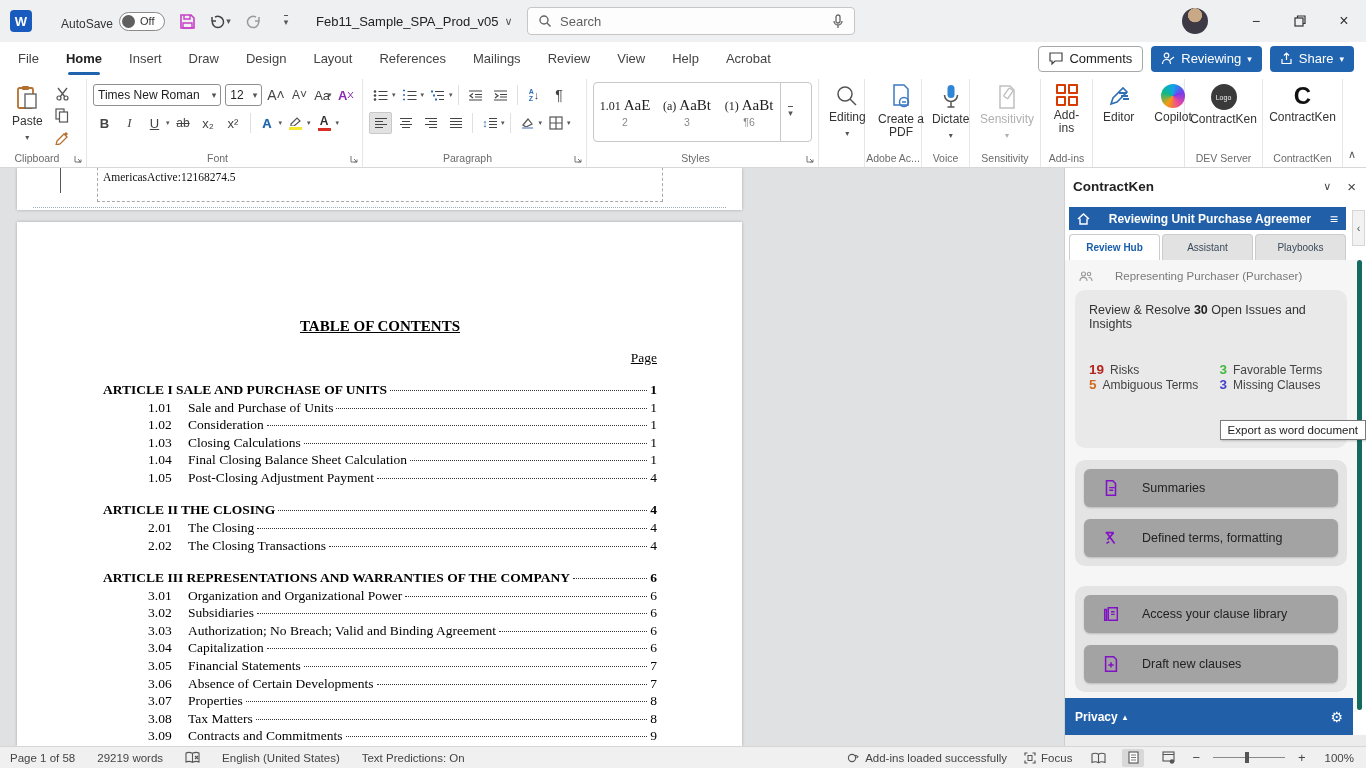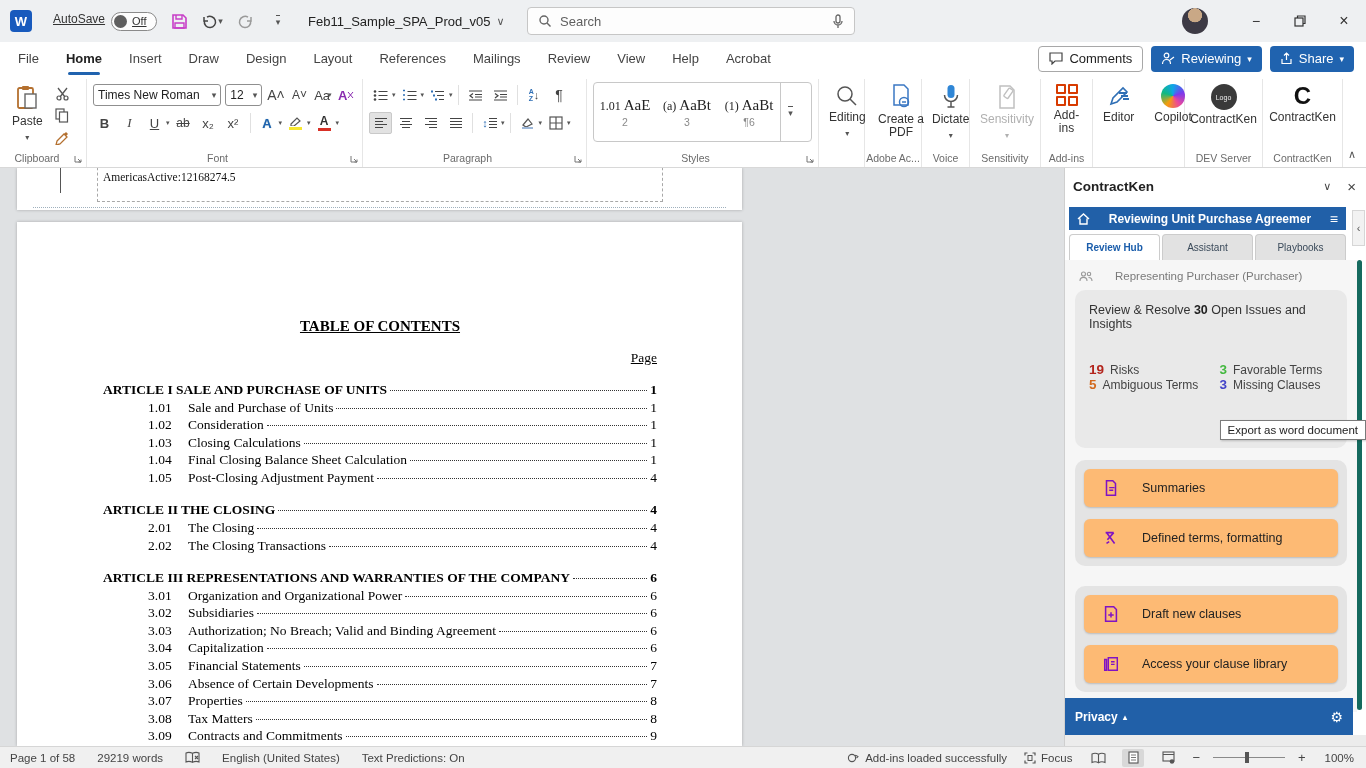--- a/index.html
+++ b/index.html
@@ -5,21 +5,21 @@
   * { margin:0; padding:0; box-sizing:border-box; }
   html,body { width:1366px; height:768px; overflow:hidden; }
   body { font-family:"Liberation Sans","DejaVu Sans",sans-serif; font-size:13px; color:#222; background:#fff; }
   .app { position:relative; width:1366px; height:768px; background:#f0f0f0; }
   svg { display:block; }
 
   
   .titlebar { position:absolute; top:0; left:0; right:0; height:42px; background:#eef0f2; display:flex; align-items:center; padding-left:10px; }
   .word-logo { width:22px; height:22px; background:#185abd; border-radius:4px; color:#fff; font-weight:bold; font-size:13px; display:flex; align-items:center; justify-content:center; }
   .tb-left { display:flex; align-items:center; gap:11px; }
-  .autosave { display:flex; align-items:flex-start; gap:6px; margin-left:10px; font-size:12px; color:#333;text-decoration:underline; }
+  .autosave { display:flex; align-items:flex-end; gap:6px; margin-left:18px; font-size:12px; color:#333; }
   .toggle { width:46px; height:19px; border:1px solid #8a8a8a; border-radius:10px; background:#fdfdfd; display:flex; align-items:center; padding:0 5px 0 2px; gap:5px; }
   .knob { width:13px; height:13px; border-radius:50%; background:#5f5f5f; }
   .toggle-state { font-size:11px; color:#333; }
   .qat-btn { display:flex; align-items:center; justify-content:center; width:22px; height:22px; cursor:pointer; }
   .chev { color:#555; font-size:9px; }
   .filename { display:flex; align-items:center; gap:6px; font-size:13px; color:#222; margin-left:8px; }
   .searchbox { position:absolute; left:527px; top:7px; width:328px; height:28px; background:#fdfdfd; border:1px solid #c6c6c6; border-radius:4px; display:flex; align-items:center; padding:0 10px; gap:8px; }
   .searchbox .ph { color:#5f5f5f; flex:1; font-size:13px; }
   .tb-right { position:absolute; right:0; top:0; height:42px; display:flex; align-items:center; }
   .avatar { width:26px; height:26px; border-radius:50%; background:radial-gradient(circle at 50% 28%, #c9a886 0 30%, #3d3a45 32% 100%); margin-right:26px; }
@@ -103,21 +103,21 @@
   .stat-grid { display:grid; grid-template-columns:1.15fr 1fr; margin-top:31px; }
   .stat { display:flex; align-items:baseline; gap:6px; font-size:12px; color:#444; }
   .stat .val { font-weight:bold; font-size:13.5px; }
   .export-row { display:flex; justify-content:flex-end; gap:14px; margin-top:28px; padding-right:4px; }
   .fileic { width:16px; height:16px; border-radius:3px; color:#fff; font-size:9px; font-weight:bold; display:flex; align-items:center; justify-content:center; cursor:pointer; }
   .fileic.word { background:#185abd; }
   .fileic.excel { background:#107c41; }
   .tooltip { position:absolute; right:0; top:252px; background:#fff; border:1px solid #7a7a7a; padding:3px 7px; font-size:11.5px; color:#222; white-space:nowrap; box-shadow:1px 1px 2px rgba(0,0,0,.2); z-index:5; }
   .agroup { background:#e4e4e4; border-radius:10px; padding:9px; display:flex; flex-direction:column; gap:12px; margin-top:12px; }
   .agroup + .agroup { margin-top:20px; }
-  .abtn { background:#fdba74; border-radius:6px; height:38px; display:flex; align-items:center; padding:0 8px 0 18px; gap:22px; box-shadow:0 1px 2px rgba(0,0,0,.18); cursor:pointer; }
+  .abtn { background:#a3a3a3; border-radius:6px; height:38px; display:flex; align-items:center; padding:0 8px 0 18px; gap:22px; box-shadow:0 1px 2px rgba(0,0,0,.18); cursor:pointer; }
   .abtn-label { font-size:12.5px; color:#222; }
   .privacy { position:absolute; left:0; bottom:11px; width:288px; height:37px; background:#2160a8; color:#fff; display:flex; align-items:center; justify-content:space-between; padding:0 10px; }
   .privacy-l { font-size:12px; font-weight:bold; display:flex; align-items:center; gap:5px; cursor:pointer; }
   .panel-scroll { position:absolute; right:4px; top:92px; width:5px; height:450px; background:#156a5e; border-radius:3px; }
   .panel-strip { position:absolute; left:0; bottom:0; width:302px; height:11px; background:#ececec; }
 
   
   .statusbar { position:absolute; bottom:0; left:0; right:0; height:22px; background:#f0f0f0; border-top:1px solid #d6d6d6; display:flex; align-items:center; font-size:11.5px; color:#444; padding:0 10px; }
   .sb-item { margin-right:22px; display:flex; align-items:center; gap:5px; cursor:pointer; white-space:nowrap; }
   .sb-right { margin-left:auto; display:flex; align-items:center; gap:13px; }
@@ -794,34 +794,34 @@
                   <path d="M4 4h9M5 4l9 12M13 4l-7 8M5 16l3-2" fill="none" stroke="#8012c4" stroke-width="1.8"></path>
                 </svg>
               </span>
               <span class="abtn-label">Defined terms, formatting</span>
             </div>
           </div>
           <div class="agroup">
             <div class="abtn">
               <span class="abtn-icon">
                 <svg width="18" height="18" viewBox="0 0 20 20">
+                  <path d="M3 5h2v12H3zM7 3h10v14H7z" fill="none" stroke="#8012c4" stroke-width="1.6"></path>
+                  <path d="M10 7.5h4M10 10.5h4" stroke="#8012c4" stroke-width="1.4"></path>
+                </svg>
+              </span>
+              <span class="abtn-label">Access your clause library</span>
+            </div>
+            <div class="abtn">
+              <span class="abtn-icon">
+                <svg width="18" height="18" viewBox="0 0 20 20">
                   <path d="M4 2h9l3 3v13H4z" fill="none" stroke="#8012c4" stroke-width="1.7"></path>
                   <path d="M10 8v6M7 11h6" stroke="#8012c4" stroke-width="1.7"></path>
                 </svg>
               </span>
               <span class="abtn-label">Draft new clauses</span>
-            </div>
-            <div class="abtn">
-              <span class="abtn-icon">
-                <svg width="18" height="18" viewBox="0 0 20 20">
-                  <path d="M3 5h2v12H3zM7 3h10v14H7z" fill="none" stroke="#8012c4" stroke-width="1.6"></path>
-                  <path d="M10 7.5h4M10 10.5h4" stroke="#8012c4" stroke-width="1.4"></path>
-                </svg>
-              </span>
-              <span class="abtn-label">Access your clause library</span>
             </div>
           </div>
         </div>
     </div>
 
     <div class="tooltip">Export as word document</div>
     <div class="panel-scroll"></div>
 
     <div class="privacy">
       <span class="privacy-l">

